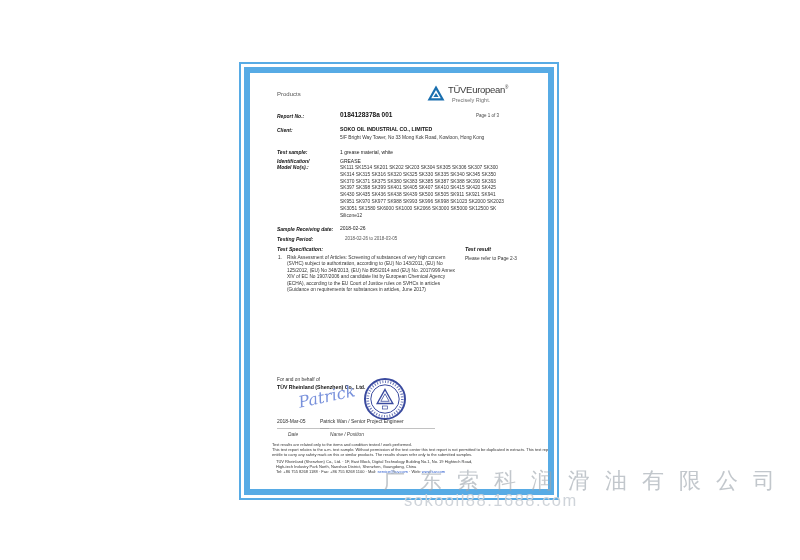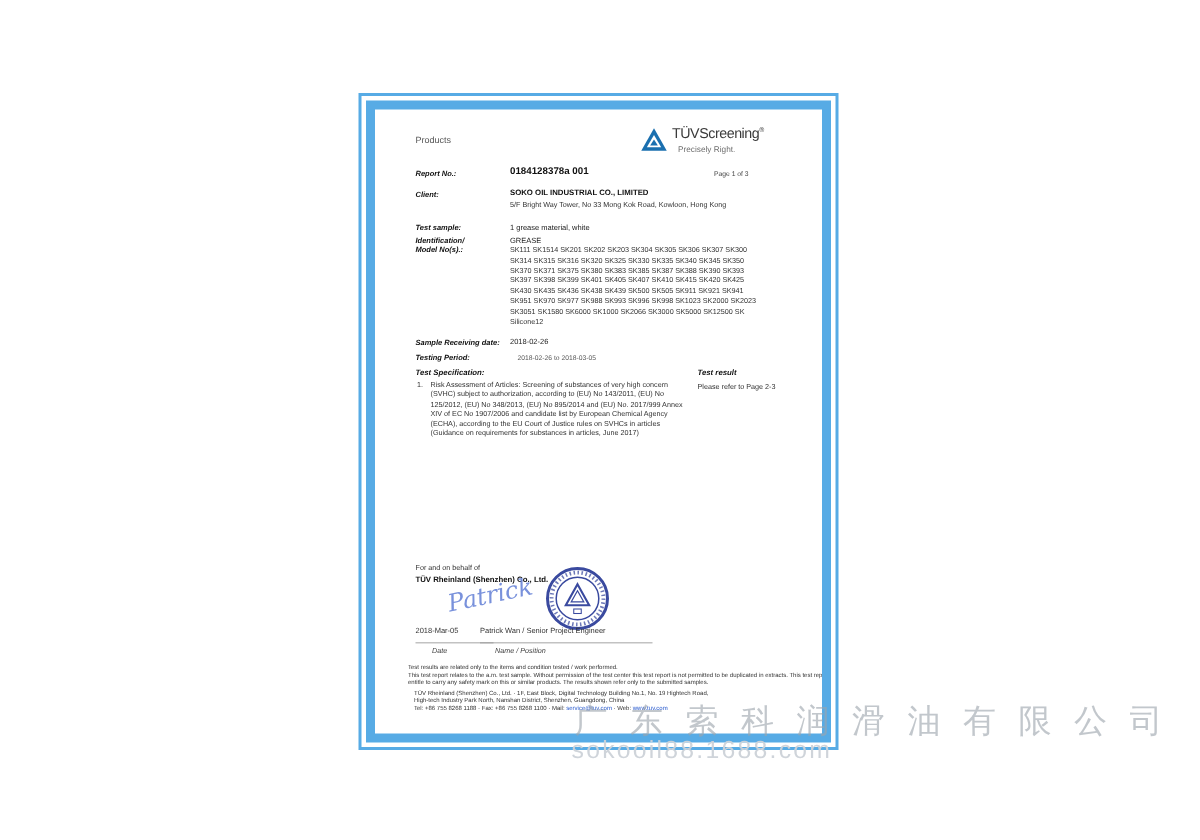--- a/index.html
+++ b/index.html
@@ -84,21 +84,21 @@
   .address div { position:static; }
   .link { color:#2255cc; }
 
   
   .wm-company {
     position:absolute; left:383px; top:466px; font-size:22px; letter-spacing:15px;
     color:rgba(156,165,173,0.62); z-index:5; white-space:nowrap;
     font-family:"Liberation Sans", sans-serif;
   }
   .wm-url {
-    position:absolute; left:381px; top:491px; font-size:16.5px; letter-spacing:1.5px;
+    position:absolute; left:404px; top:491px; font-size:16.5px; letter-spacing:1.5px;
     color:rgba(204,210,216,0.95); z-index:5; white-space:nowrap;
   }
 </style>
 </head>
 <body>
 
 <div class="canvas">
 
   <div class="frame-outer">
     <div class="frame-inner">
@@ -107,21 +107,21 @@
         <div class="products">Products</div>
 
         <div class="logo-mark">
           <svg width="18" height="16" viewBox="0 0 18 16">
             <polygon points="9,0.5 17.5,15.5 0.5,15.5" fill="#1a6faf"></polygon>
             <polygon points="9,5 13.8,13.2 4.2,13.2" fill="#ffffff"></polygon>
             <polygon points="9,8 11.6,12 6.4,12" fill="#1a6faf"></polygon>
           </svg>
         </div>
         <div class="logo-text">
-          <span class="b">TÜV</span><span>Screening</span><span class="reg">®</span>
+          <span class="b">TÜV</span><span>European</span><span class="reg">®</span>
         </div>
         <div class="tagline">Precisely Right.</div>
 
         <div class="lbl report-label">Report No.:</div>
         <div class="report-no">0184128378a 001</div>
         <div class="page-no">Page 1 of 3</div>
 
         <div class="lbl client-label">Client:</div>
         <div class="client-name">SOKO OIL INDUSTRIAL CO., LIMITED</div>
         <div class="client-addr">5/F Bright Way Tower, No 33 Mong Kok Road, Kowloon, Hong Kong</div>

